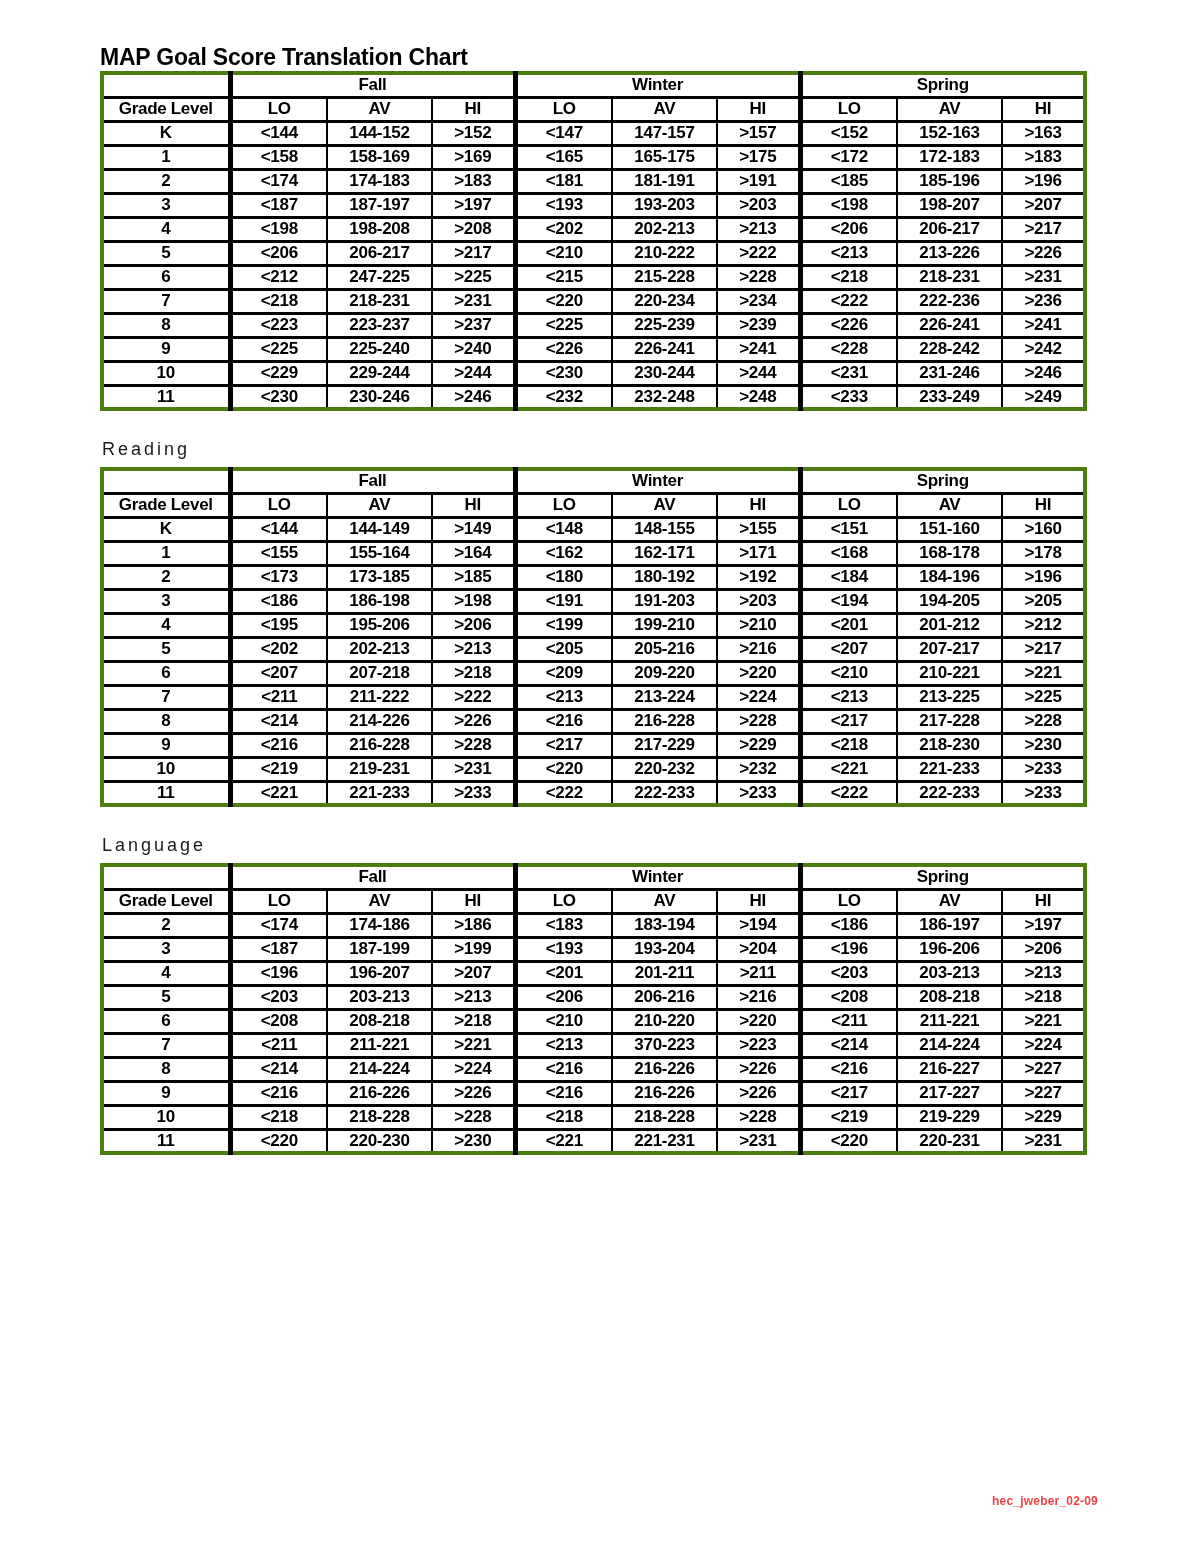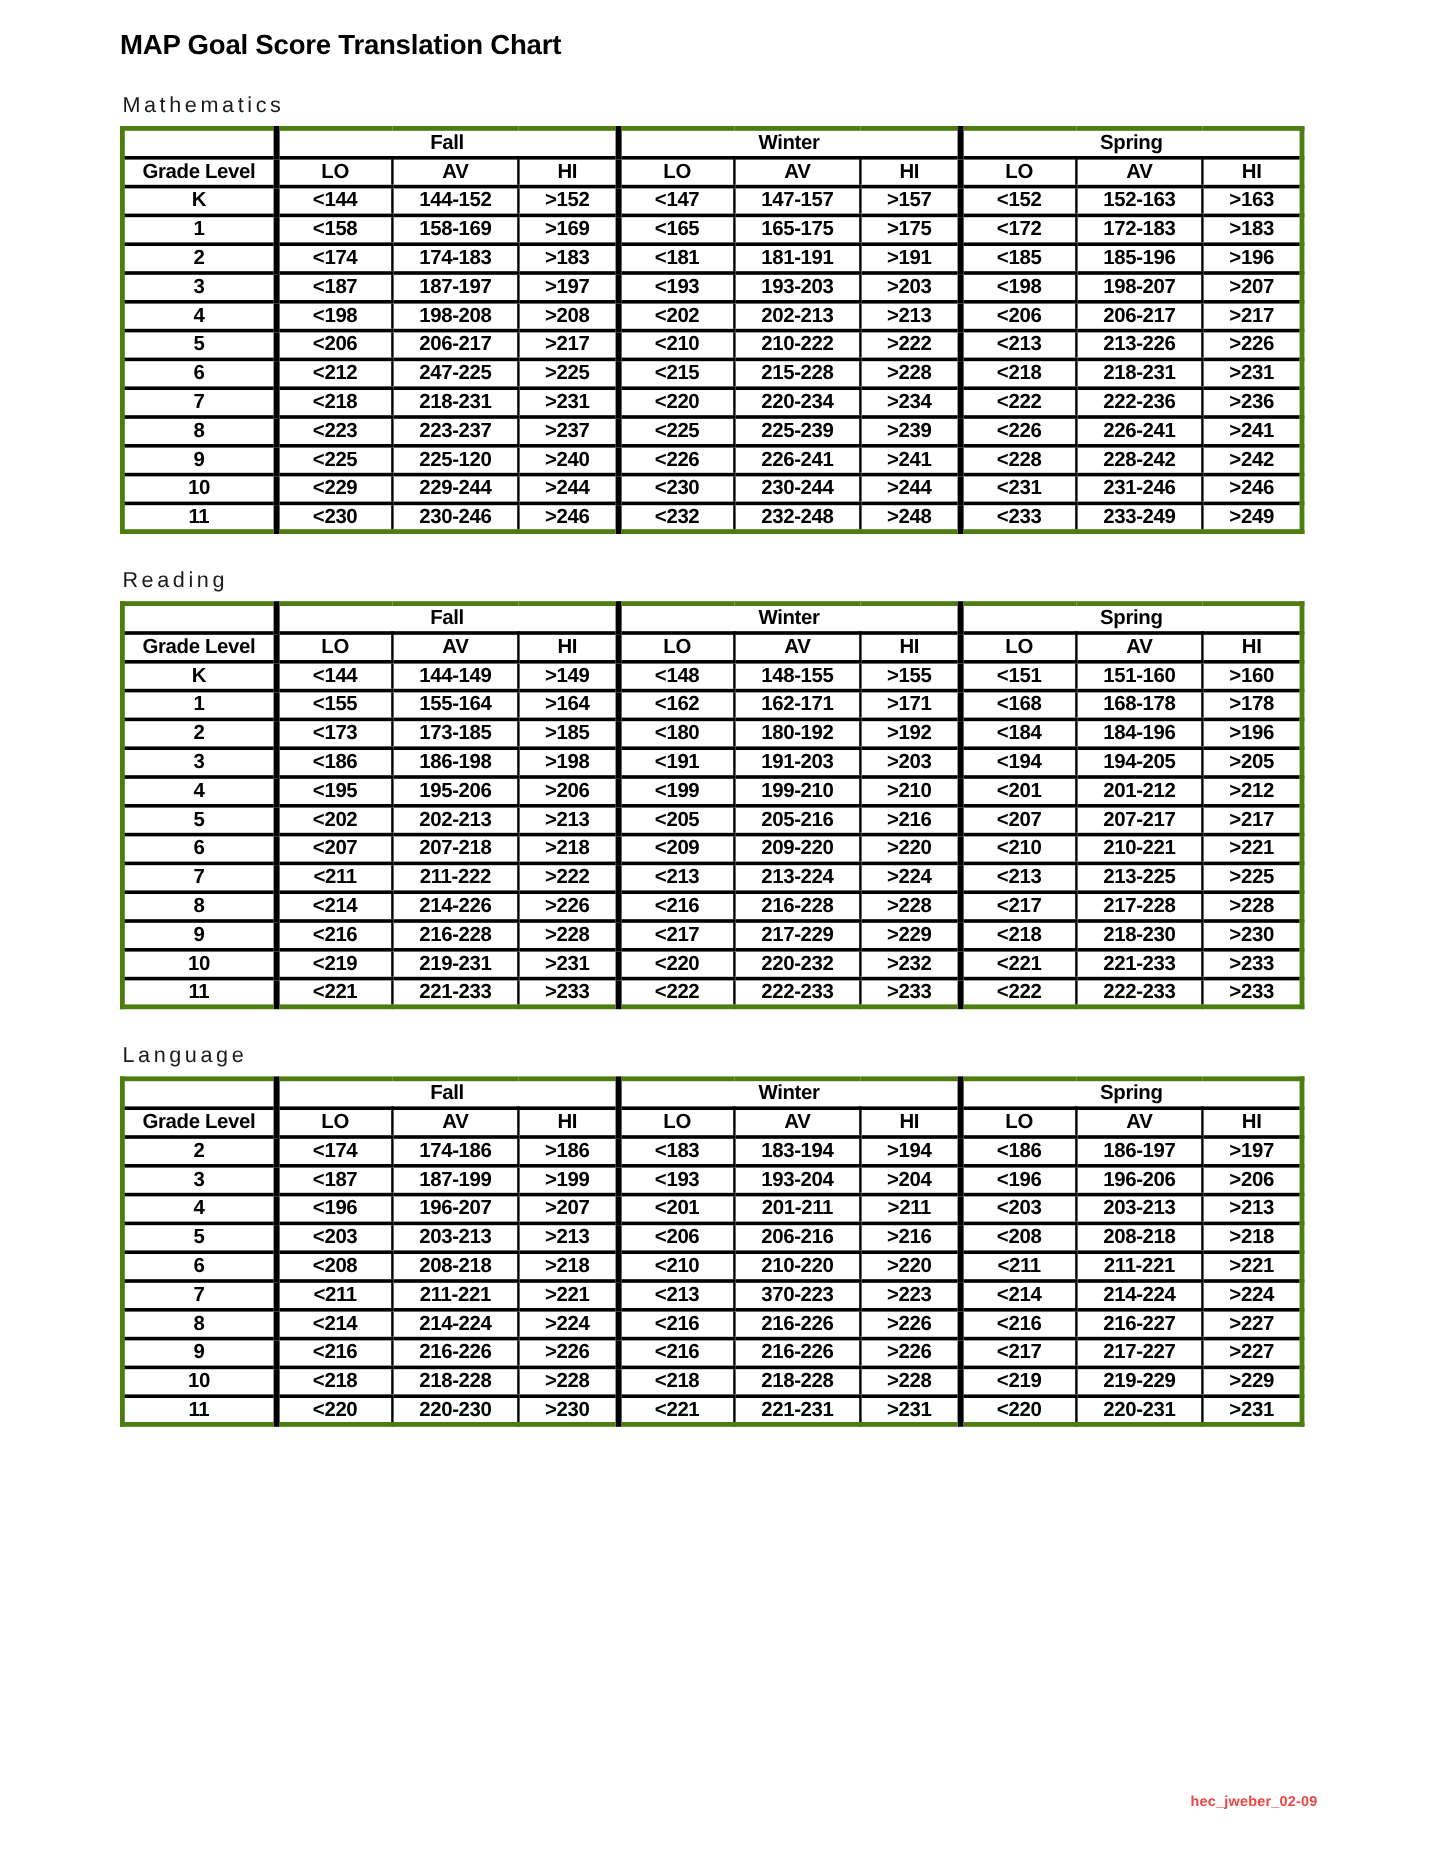--- a/index.html
+++ b/index.html
@@ -5,21 +5,21 @@
   * { box-sizing: border-box; }
   html, body { margin: 0; padding: 0; background: #ffffff; }
   body {
     width: 1200px; height: 1553px;
     font-family: "Liberation Sans", sans-serif;
     color: #000;
   }
   .page {
     position: relative;
     width: 1200px; height: 1553px;
-    padding: 24px 100px 0 100px;
+    padding: 44px 100px 0 100px;
   }
   h1.title {
     margin: 0;
     font-size: 23px;
     font-weight: bold;
     letter-spacing: -0.2px;
   }
   p.intro {
     margin: 64px 0 0 0;
     font-size: 17.5px;
@@ -66,21 +66,20 @@
     letter-spacing: 0.2px;
     color: #ef4444;
   }
 </style>
 </head>
 <body>
 
 <div class="page">
   <h1 class="title">MAP Goal Score Translation Chart</h1>
 
-  <h2 class="section-heading first">Mathematics</h2>
   <table class="score-table">
       <colgroup>
         <col style="width: 128px;">
         <col style="width: 97px;">
         <col style="width: 105px;">
         <col style="width: 83px;">
         <col style="width: 97px;">
         <col style="width: 105px;">
         <col style="width: 83px;">
         <col style="width: 97px;">
@@ -212,21 +211,21 @@
           <td>&lt;225</td>
           <td>225-239</td>
           <td class="thick-r">&gt;239</td>
           <td>&lt;226</td>
           <td>226-241</td>
           <td>&gt;241</td>
         </tr>
         <tr>
           <td class="thick-r">9</td>
           <td>&lt;225</td>
-          <td>225-120</td>
+          <td>225-240</td>
           <td class="thick-r">&gt;240</td>
           <td>&lt;226</td>
           <td>226-241</td>
           <td class="thick-r">&gt;241</td>
           <td>&lt;228</td>
           <td>228-242</td>
           <td>&gt;242</td>
         </tr>
         <tr>
           <td class="thick-r">10</td>

